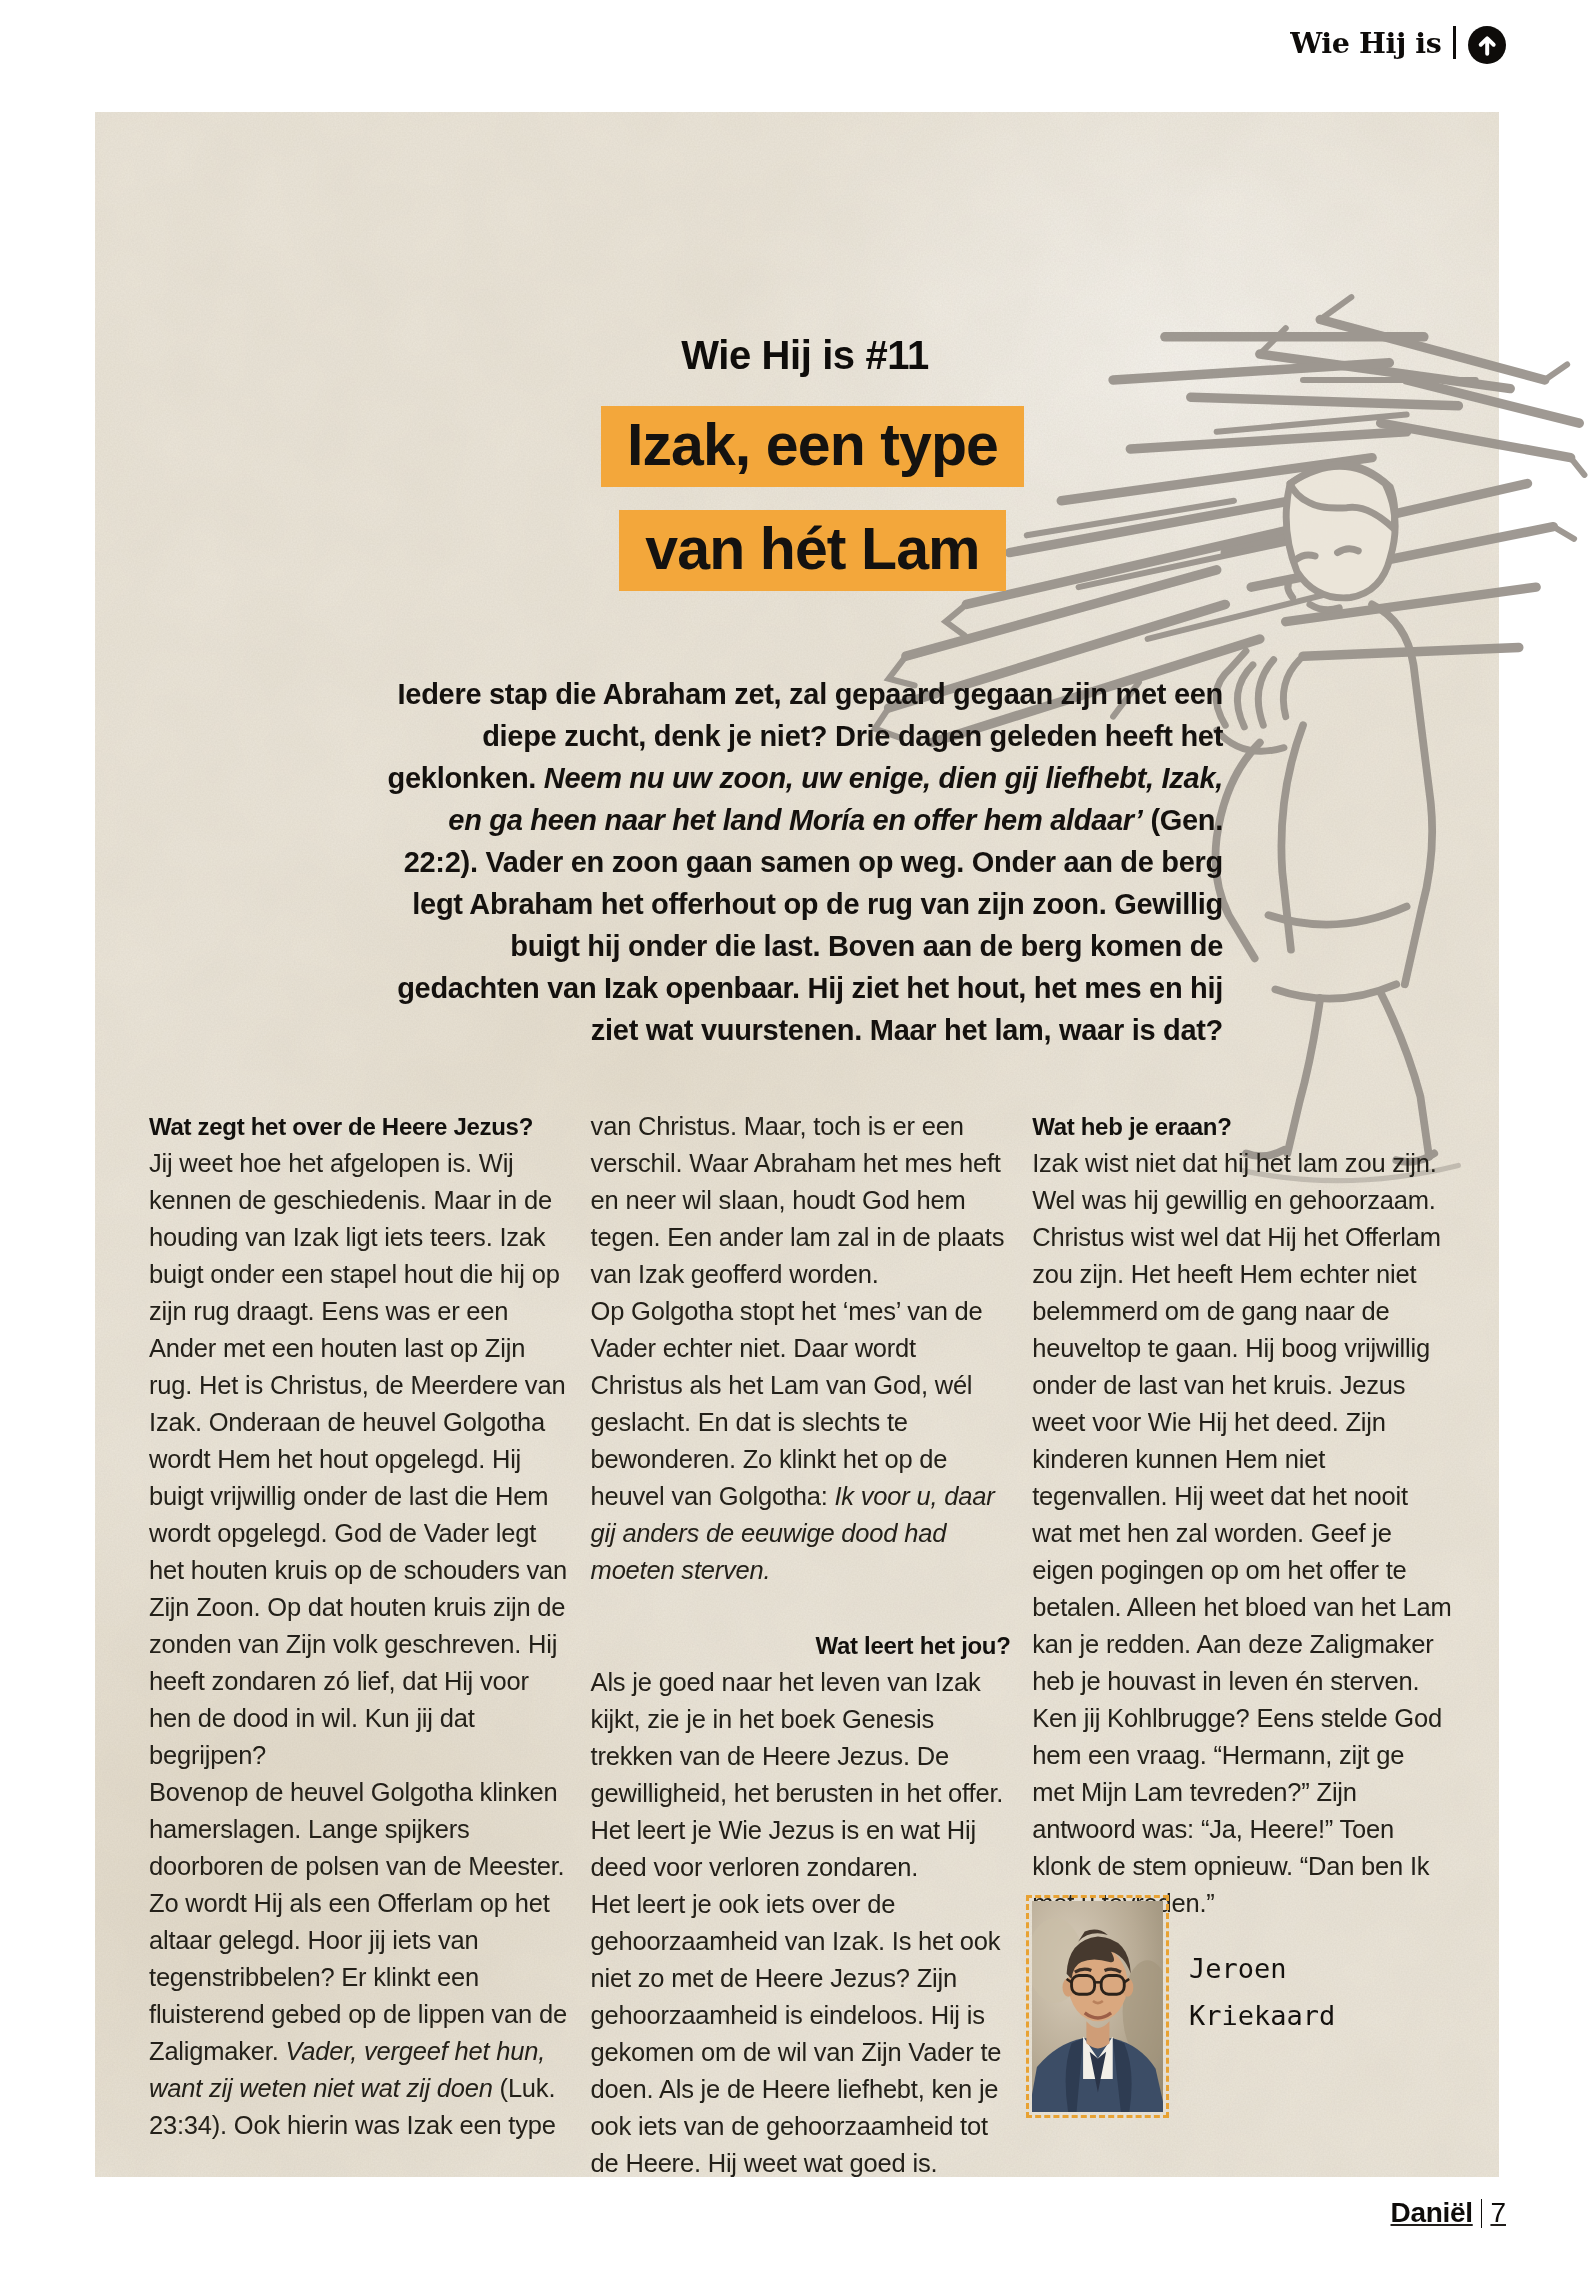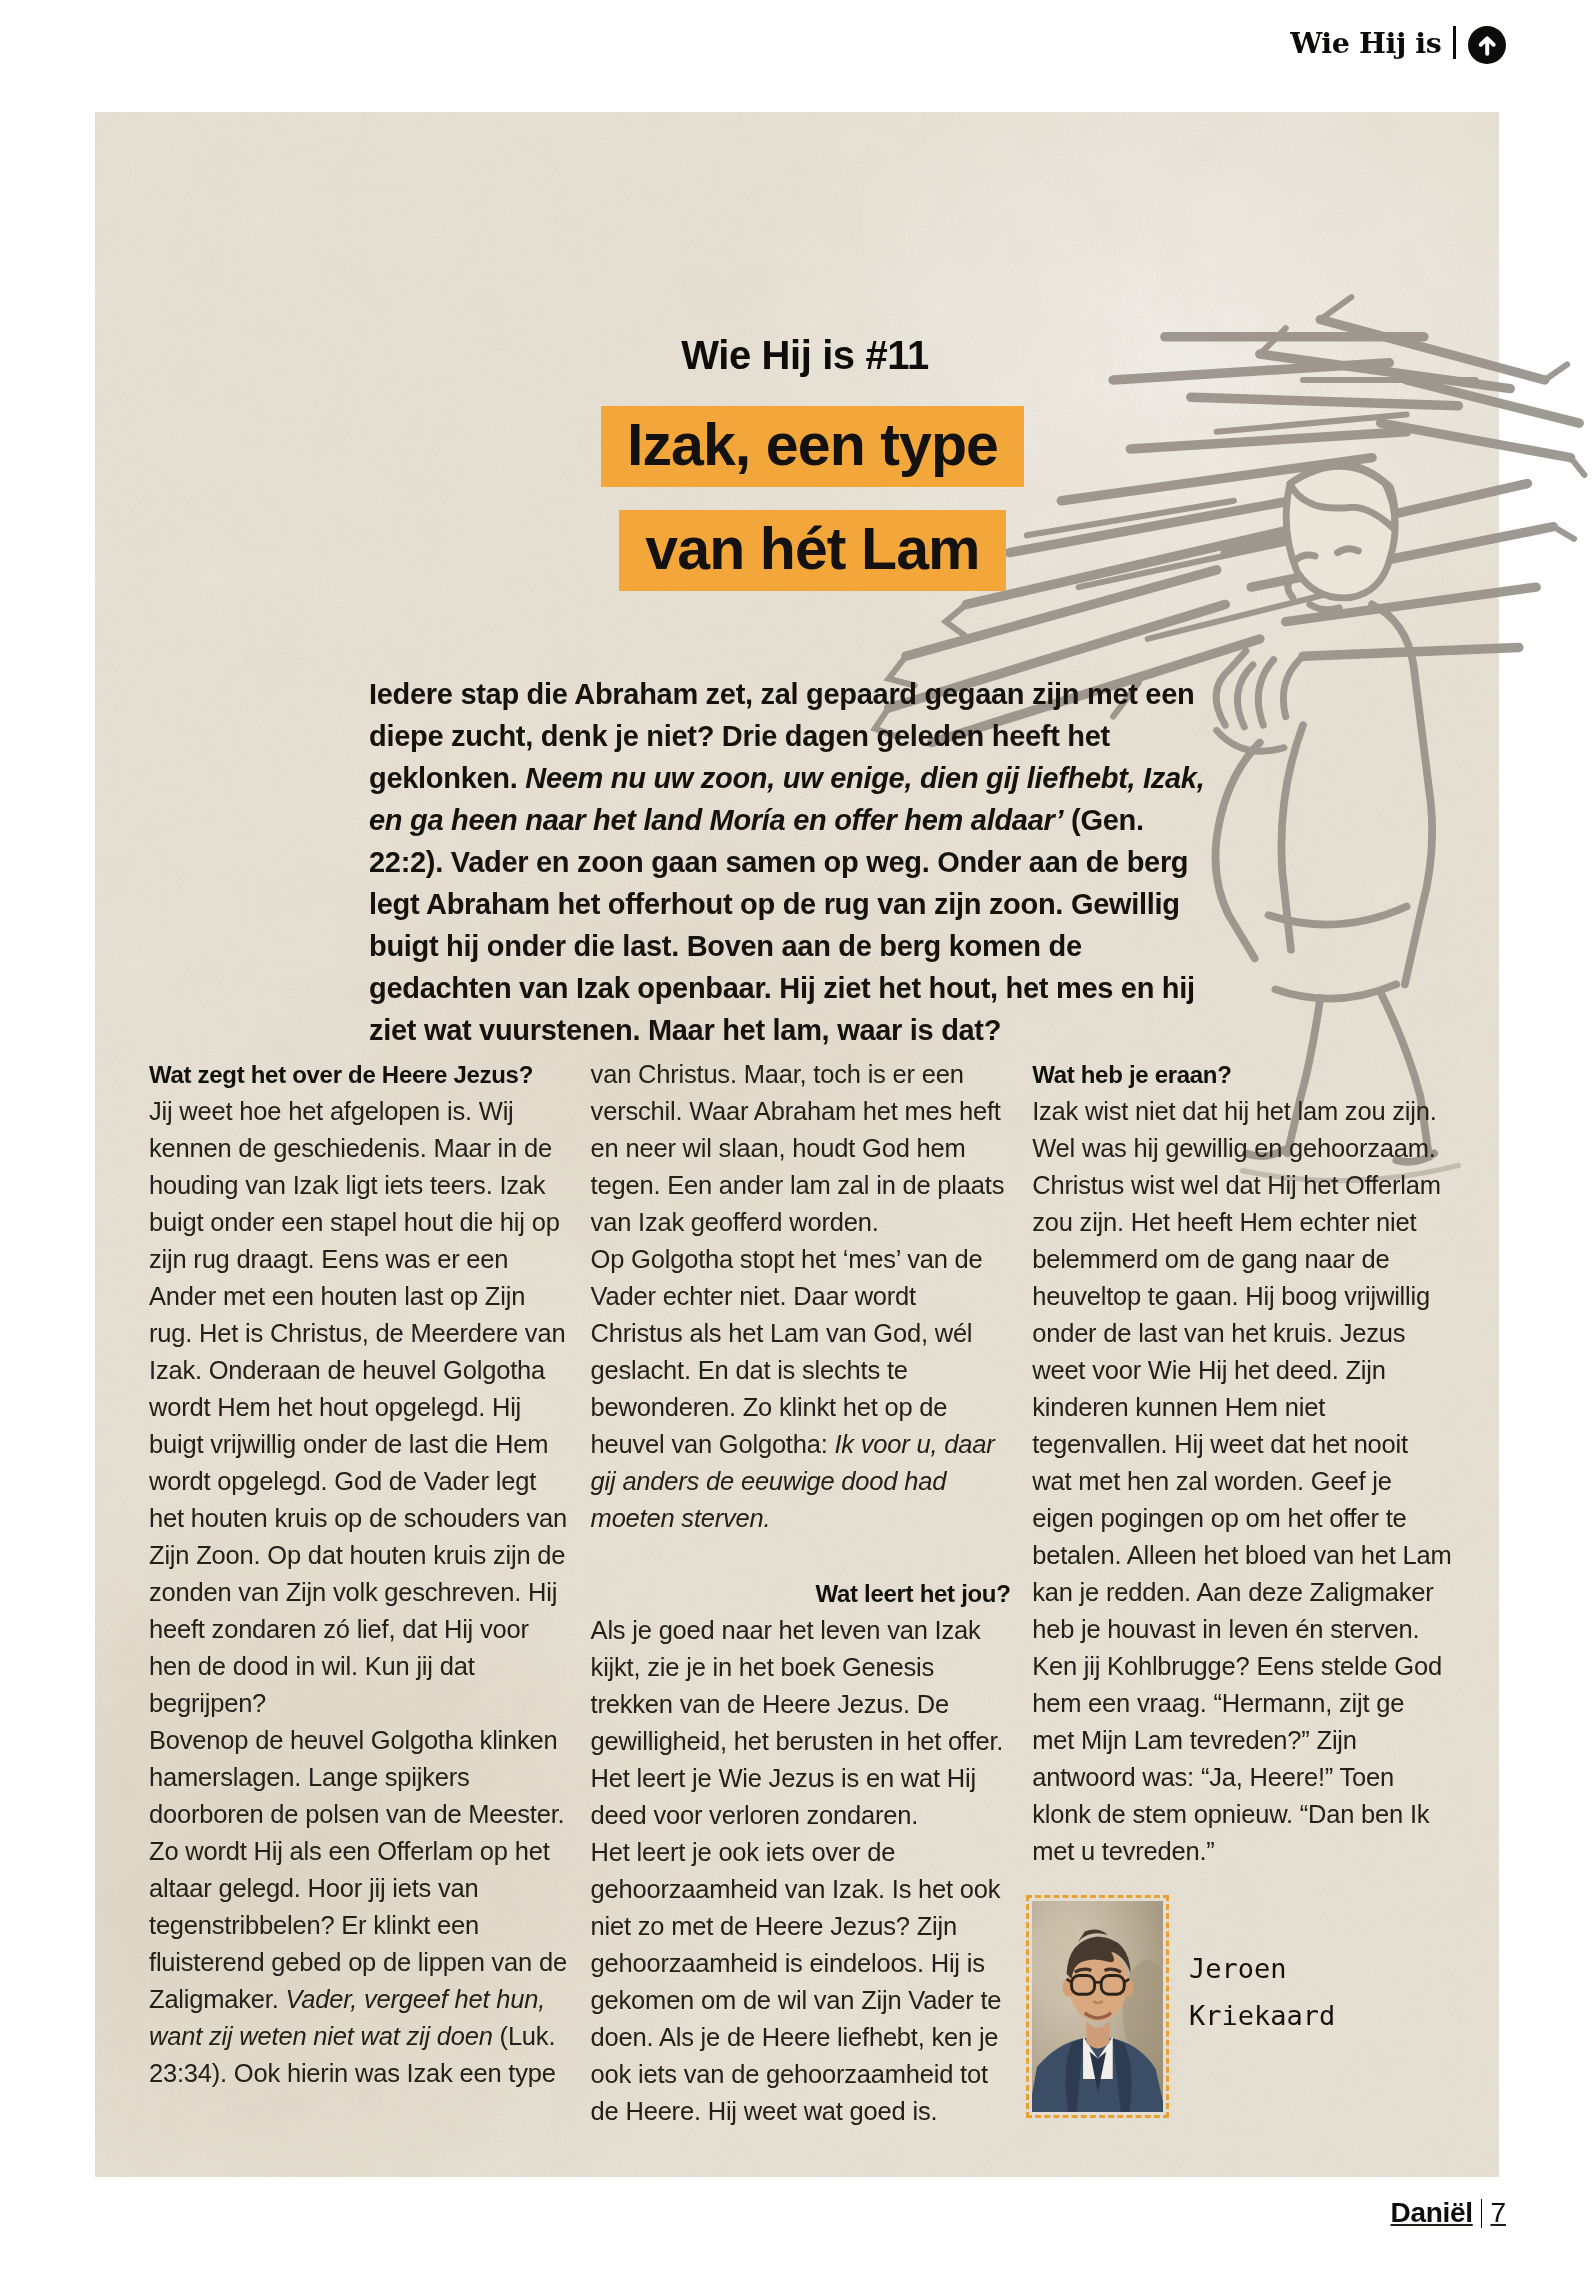--- a/index.html
+++ b/index.html
@@ -55,30 +55,30 @@
     display:inline-block;
     background:#f3a73b;
     color:#141210;
     font-size:59px; font-weight:bold; letter-spacing:-0.9px;
     line-height:1; padding:10.4px 26px 12px 26px;
   }
 
   
   .intro {
     position:absolute; left:274px; top:561px; width:854px;
-    text-align:left;
+    text-align:right;
     font-size:29px; font-weight:bold; line-height:42px;
     color:#14110e; letter-spacing:-0.3px;
     z-index:2;
   }
   .intro .it, .col .it { font-style:italic; }
 
   
   .columns {
-    position:absolute; left:54px; top:944px; width:1304px;
+    position:absolute; left:54px; top:996px; width:1304px;
     display:flex; gap:21.6px; z-index:2;
   }
   .col { width:420px; flex:0 0 420px; font-size:25.5px; line-height:37px; color:#232019; letter-spacing:-0.2px; }
   .col h3 {
     font-size:24px; font-weight:bold; letter-spacing:-0.3px;
     line-height:37px; color:#12100d;
   }
   .col h3.gap { margin-top:38px;text-align:right; }
   .col p { margin:0; }
 

